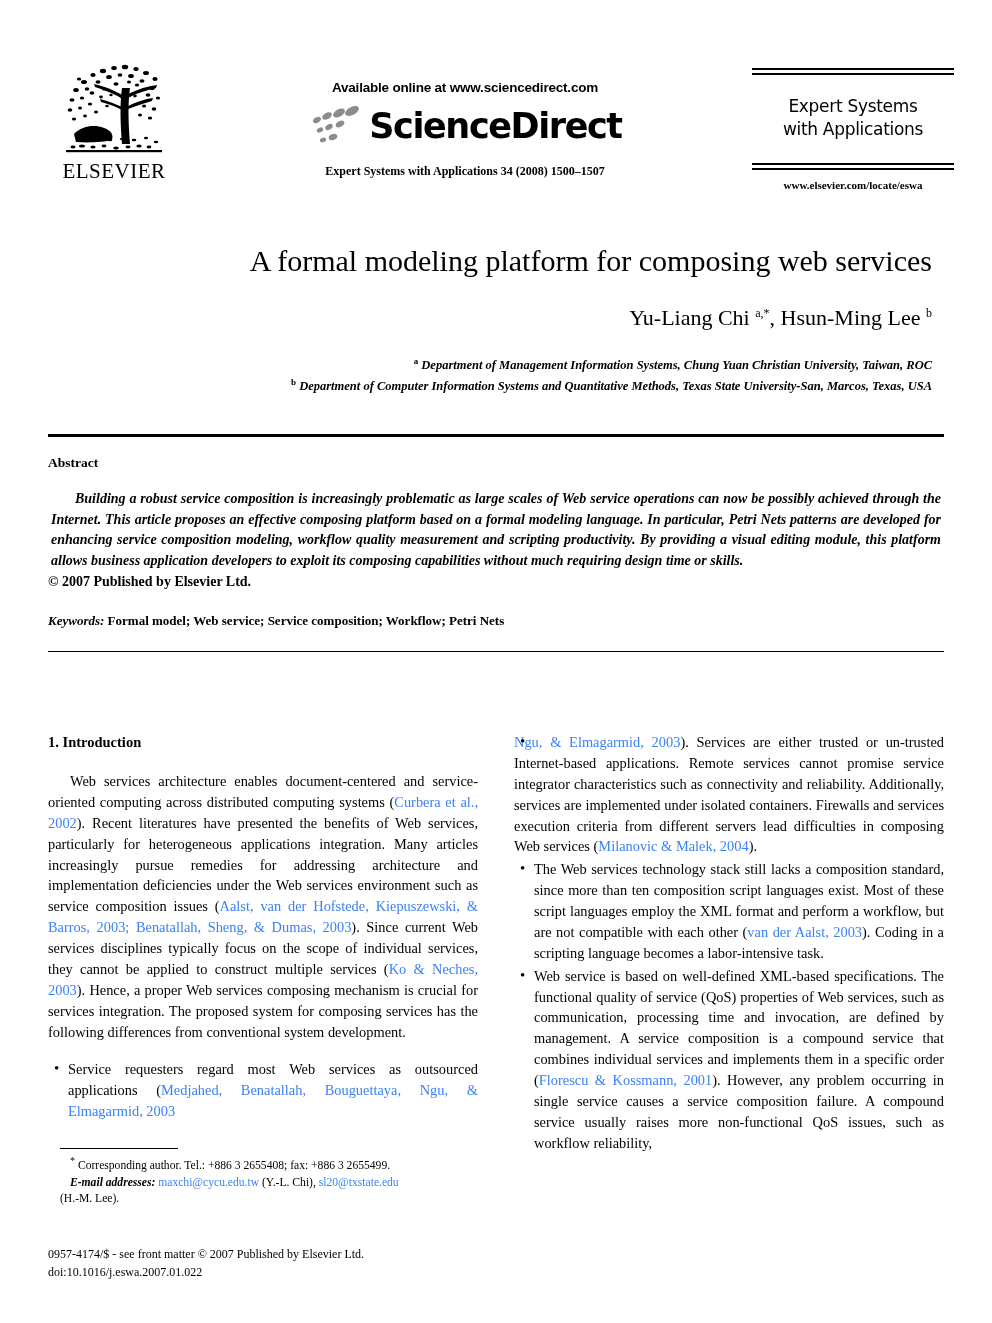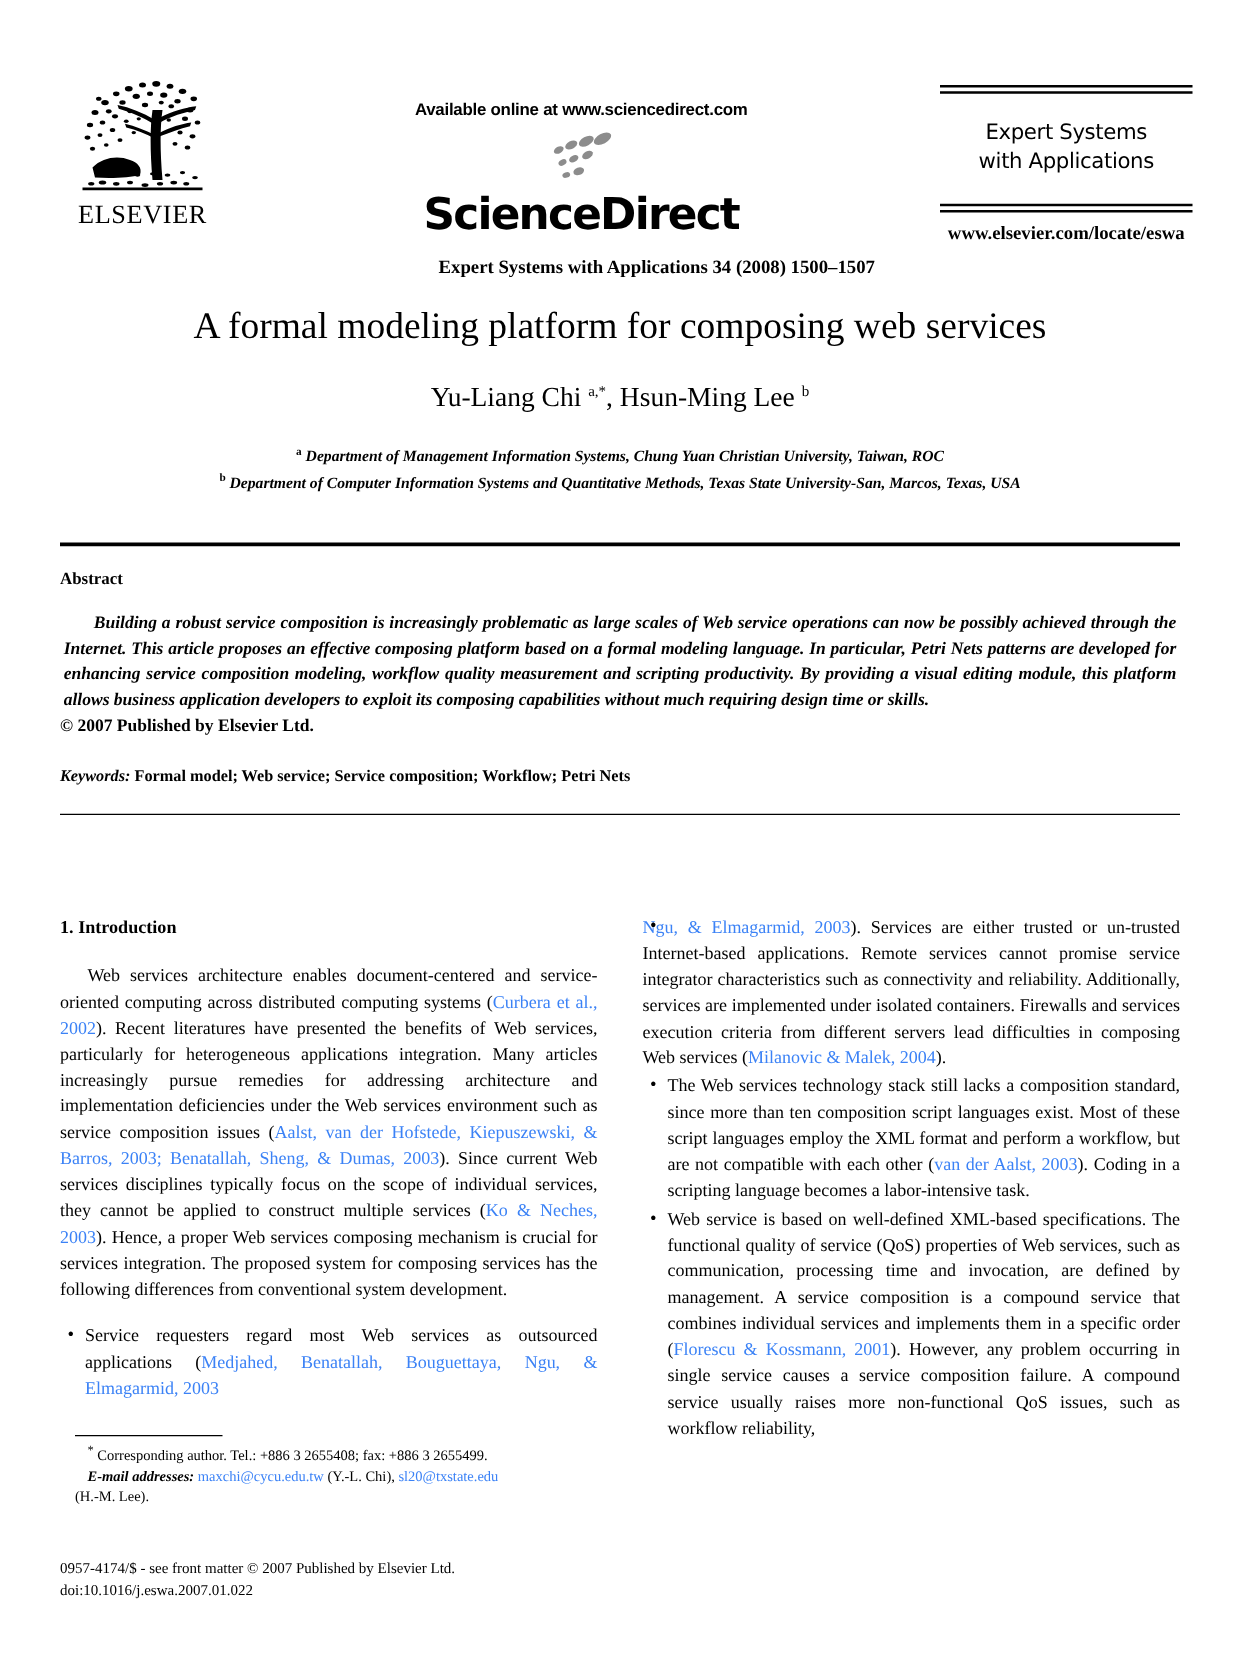--- a/index.html
+++ b/index.html
@@ -63,36 +63,34 @@
     font-size: 13.5px;
     font-weight: bold;
     letter-spacing: -0.2px;
   }
   .sd-logo-row {
     margin-top: 9px;
     display: flex;
     align-items: center;
     justify-content: center;
     gap: 7px;
-    flex-direction: column;
   }
   .sd-swoosh { width: 54px; height: 44px; display:block; }
   .sd-word {
     font-family: "DejaVu Sans", "Liberation Sans", sans-serif;
     font-size: 35px;
     font-weight: bold;
     letter-spacing: -1.4px;
     line-height: 1;
   }
   .sd-cite {
     margin-top: 16px;
     font-family: "Liberation Serif", "DejaVu Serif", serif;
-    font-size: 15px;
-    font-weight: bold;
-    text-align: right;
+    font-size: 12px;
+    font-weight: bold;
   }
 
   .journal-box {
     position: absolute;
     right: 38px; top: 68px;
     width: 202px;
     text-align: center;
   }
   .rule-double {
     border-top: 2px solid #000;
@@ -102,31 +100,31 @@
   }
   .journal-name {
     font-family: "DejaVu Sans", "Liberation Sans", sans-serif;
     font-size: 17px;
     line-height: 1.35;
     margin: 20px 0 22px 0;
     letter-spacing: -0.3px;
   }
   .journal-url {
     font-family: "Liberation Serif", "DejaVu Serif", serif;
-    font-size: 15px;
+    font-size: 11px;
     font-weight: bold;
     margin-top: 9px;
   }
 
   
   .title-block {
     position: absolute;
     left: 60px; top: 243px;
     width: 872px;
-    text-align: center;
+    text-align: right;
   }
   .paper-title {
     font-size: 30px;
     font-weight: normal;
     line-height: 1.2;
     margin: 0;
   }
   .authors {
     font-size: 22px;
     margin-top: 26px;

